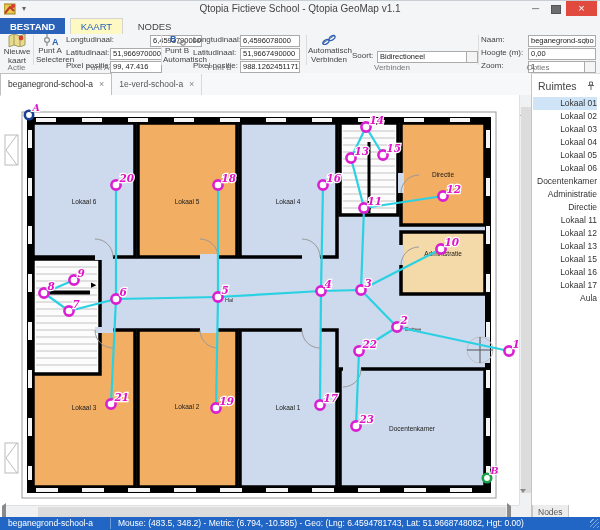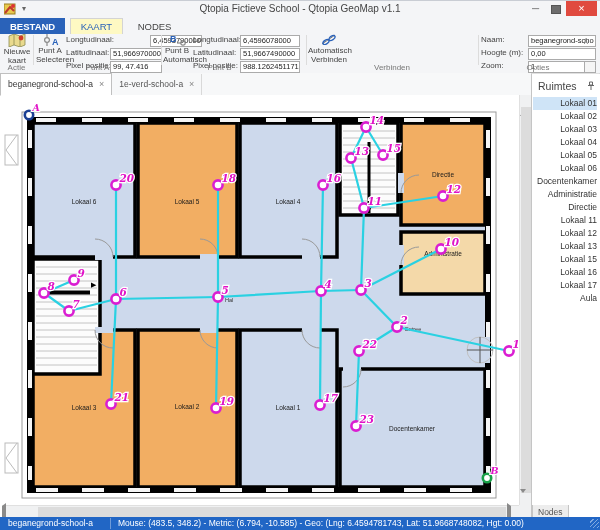--- a/index.html
+++ b/index.html
@@ -158,20 +158,27 @@
   <div class="abs grplabel" style="left:147px;width:145px;">Punt B</div>
   <div class="abs sep" style="left:306px;"></div>
 
   <div class="abs bigbtn" style="left:308px;width:42px;">
     <svg class="ic" width="18" height="12" viewBox="0 0 18 12">
       <line x1="2" y1="10" x2="15" y2="1" stroke="#777" stroke-width="1"></line>
       <ellipse cx="6" cy="8" rx="3.4" ry="1.9" fill="none" stroke="#2a62b9" stroke-width="1.3" transform="rotate(-33 6 8)"></ellipse>
       <ellipse cx="12" cy="4" rx="3.4" ry="1.9" fill="none" stroke="#2a62b9" stroke-width="1.3" transform="rotate(-33 12 4)"></ellipse>
     </svg>
     <span>Automatisch Verbinden</span>
+  </div>
+  <div class="abs frow" style="left:352px;top:17px;width:124px;">
+    <span class="flabel">Soort:</span>
+    <span class="fbox" style="left:25px;width:97px;">
+      <span>Bidirectioneel</span>
+      <span class="dd-arrow-box"><span class="tri"></span></span>
+    </span>
   </div>
   <div class="abs grplabel" style="left:306px;width:172px;">Verbinden</div>
   <div class="abs sep" style="left:478px;"></div>
 
   <div class="abs frow" style="left:481px;top:1px;width:113px;">
     <span class="flabel">Naam:</span>
     <span class="fbox" style="left:47px;width:64px;">beganegrond-scho</span>
   </div>
   <div class="abs frow" style="left:481px;top:14px;width:113px;">
     <span class="flabel">Hoogte (m):</span>

